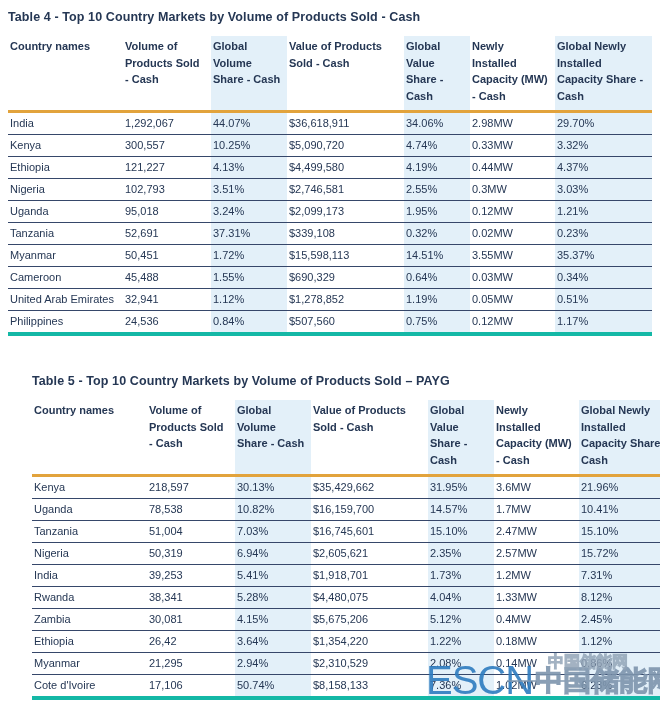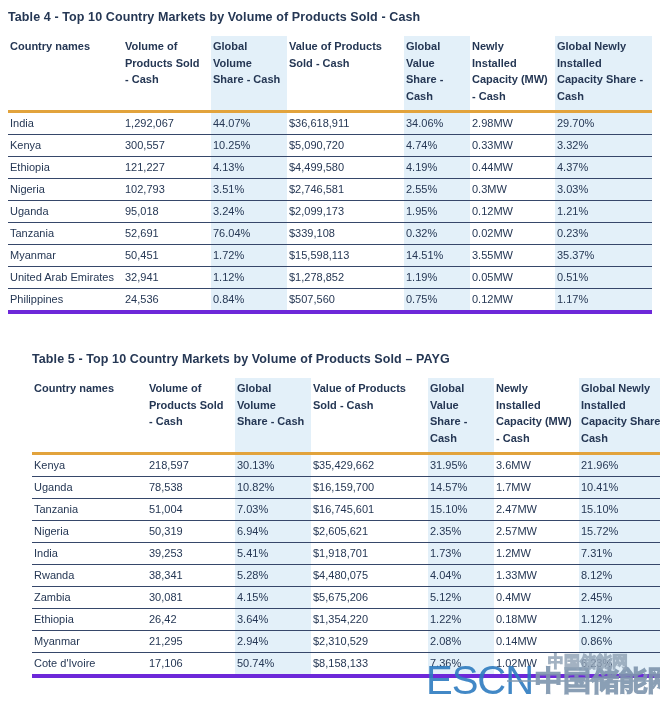--- a/index.html
+++ b/index.html
@@ -18,21 +18,21 @@
     font-size: 12.5px;
     font-weight: bold;
     color: #253754;
     margin: 0 0 12px 0;
     letter-spacing: 0.1px;
   }
   table.data-table {
     border-collapse: collapse;
     table-layout: fixed;
     width: 644px;
-    border-bottom: 4px solid #6d28d9; 
+    border-bottom: 4px solid #14b8a6; 
   }
   col.c1 { width: 115px; }
   col.c2 { width: 88px; }
   col.c3 { width: 76px; }
   col.c4 { width: 117px; }
   col.c5 { width: 66px; }
   col.c6 { width: 85px; }
   col.c7 { width: 97px; }
   col.band { background: #E3F0F9; } 
   thead th {
@@ -174,34 +174,43 @@
           <td>95,018</td>
           <td>3.24%</td>
           <td>$2,099,173</td>
           <td>1.95%</td>
           <td>0.12MW</td>
           <td>1.21%</td>
         </tr>
         <tr>
           <td>Tanzania</td>
           <td>52,691</td>
-          <td>76.04%</td>
+          <td>37.31%</td>
           <td>$339,108</td>
           <td>0.32%</td>
           <td>0.02MW</td>
           <td>0.23%</td>
         </tr>
         <tr>
           <td>Myanmar</td>
           <td>50,451</td>
           <td>1.72%</td>
           <td>$15,598,113</td>
           <td>14.51%</td>
           <td>3.55MW</td>
           <td>35.37%</td>
+        </tr>
+        <tr>
+          <td>Cameroon</td>
+          <td>45,488</td>
+          <td>1.55%</td>
+          <td>$690,329</td>
+          <td>0.64%</td>
+          <td>0.03MW</td>
+          <td>0.34%</td>
         </tr>
         <tr>
           <td>United Arab Emirates</td>
           <td>32,941</td>
           <td>1.12%</td>
           <td>$1,278,852</td>
           <td>1.19%</td>
           <td>0.05MW</td>
           <td>0.51%</td>
         </tr>

